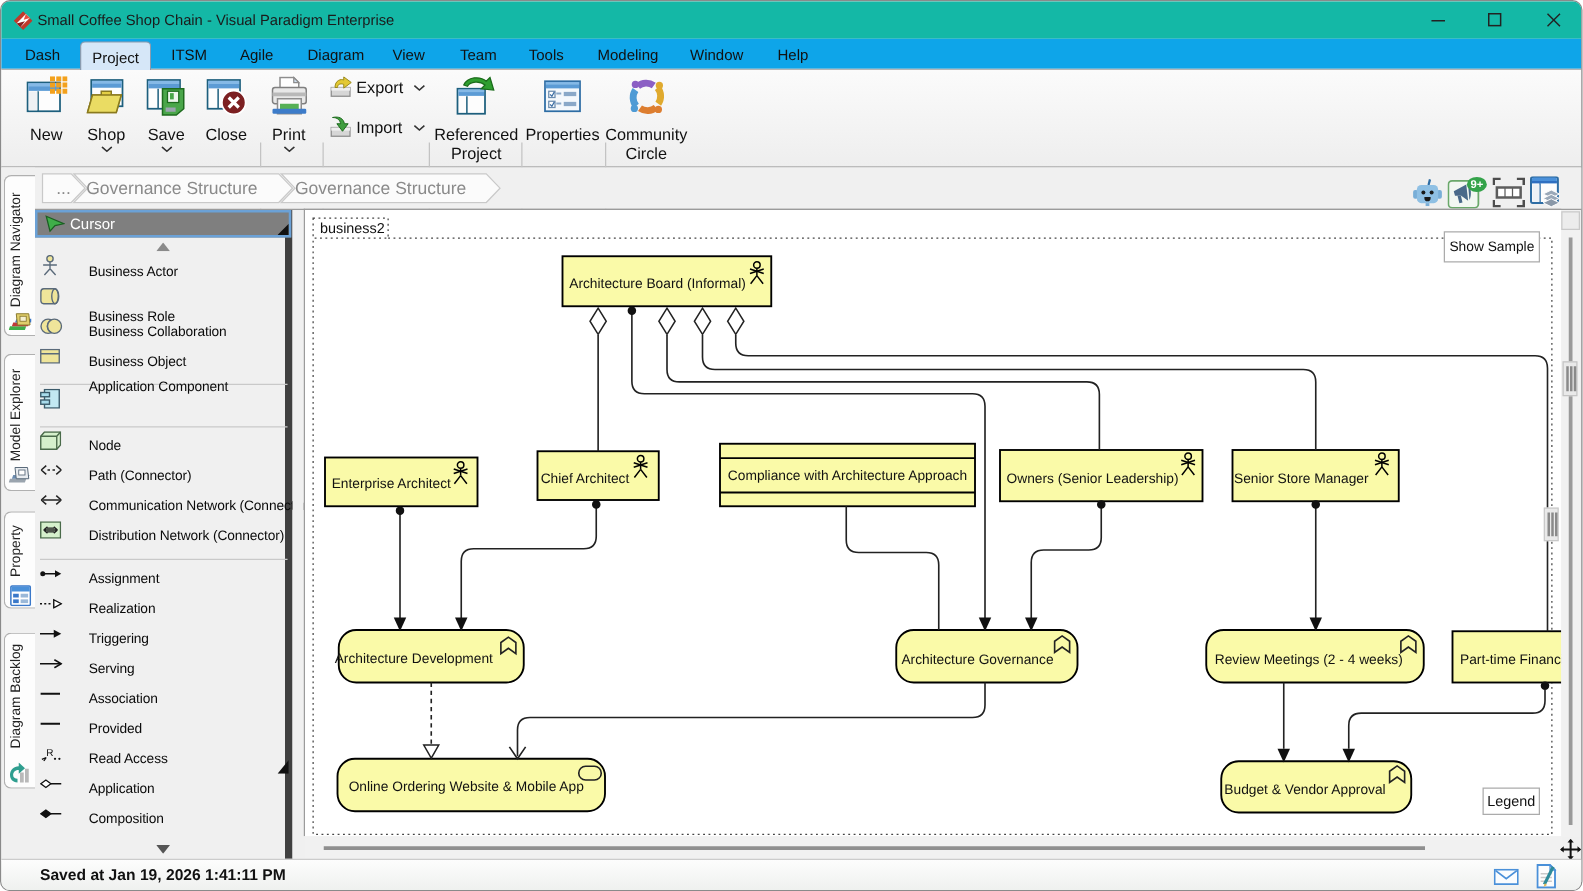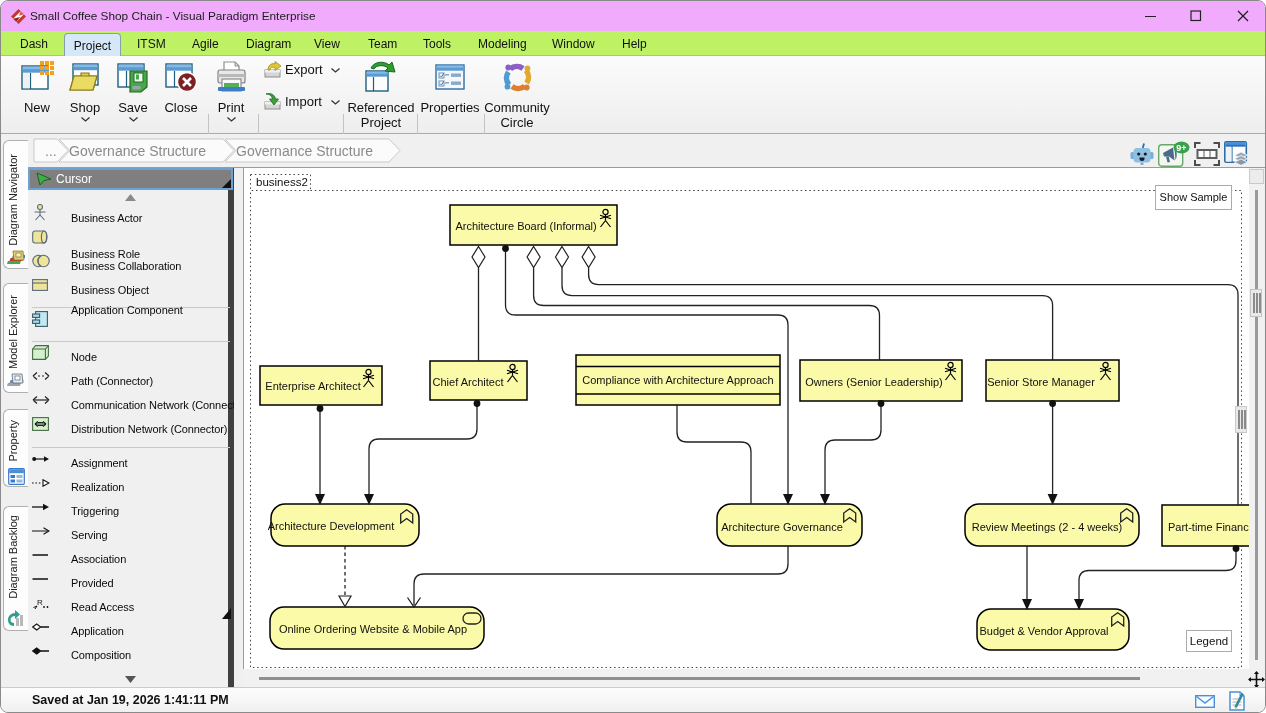--- a/index.html
+++ b/index.html
@@ -1,23 +1,23 @@
 <!DOCTYPE html>
 <html><head>
 <meta charset="utf-8">
 <style>
 * { margin:0; padding:0; box-sizing:border-box; }
 html,body { width:1266px; height:713px; background:#fff; font-family:"Liberation Sans", sans-serif; }
 #win { position:absolute; left:0; top:0; width:1266px; height:713px; border:1px solid #8a8a8a; border-radius:8px; background:#f0f0f0; overflow:hidden; }
 .abs { position:absolute; }
 
-#titlebar { position:absolute; left:0; top:0; width:100%; height:30px; background:#f0abfc; }
+#titlebar { position:absolute; left:0; top:0; width:100%; height:30px; background:#14b8a6; }
 #title-text { position:absolute; left:29px; top:8px; font-size:11.8px; color:#1b1b1b; white-space:nowrap; }
 
-#menubar { position:absolute; left:0; top:30px; width:100%; height:24px; background:#bef264; }
+#menubar { position:absolute; left:0; top:30px; width:100%; height:24px; background:#0ea5e9; }
 .mi { position:absolute; top:6px; font-size:12px; color:#111; }
 #ptab { position:absolute; left:63px; top:32px; width:57px; height:23px; background:#d6e7f8; border:1px solid #8a9cb0; border-bottom:none; border-radius:4px 4px 0 0; z-index:3; }
 #ptab span { position:absolute; left:0; right:0; top:5px; text-align:center; font-size:12px; color:#111; }
 
 #toolbar { position:absolute; left:0; top:54px; width:100%; height:79px; background:linear-gradient(#fbfbfb,#eeeeee); border-top:1px solid #b5b5b5; border-bottom:1px solid #ababab; }
 .tsep { position:absolute; top:58px; width:1px; height:70px; background:#c3c3c3; }
 .tlabel { position:absolute; font-size:13px; color:#111; text-align:center; white-space:nowrap; }
 .chev { position:absolute; width:9px; height:5px; }
 
 #crumbbar { position:absolute; left:27px; top:133px; width:1239px; height:33px; background:#f0f0f0; }

